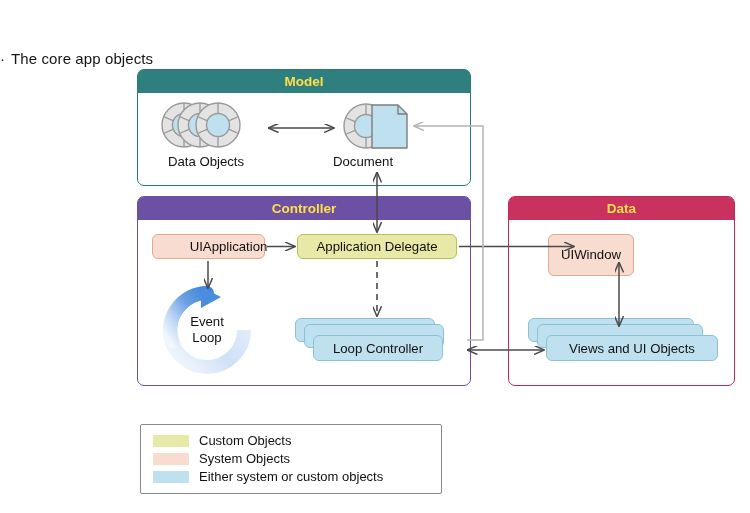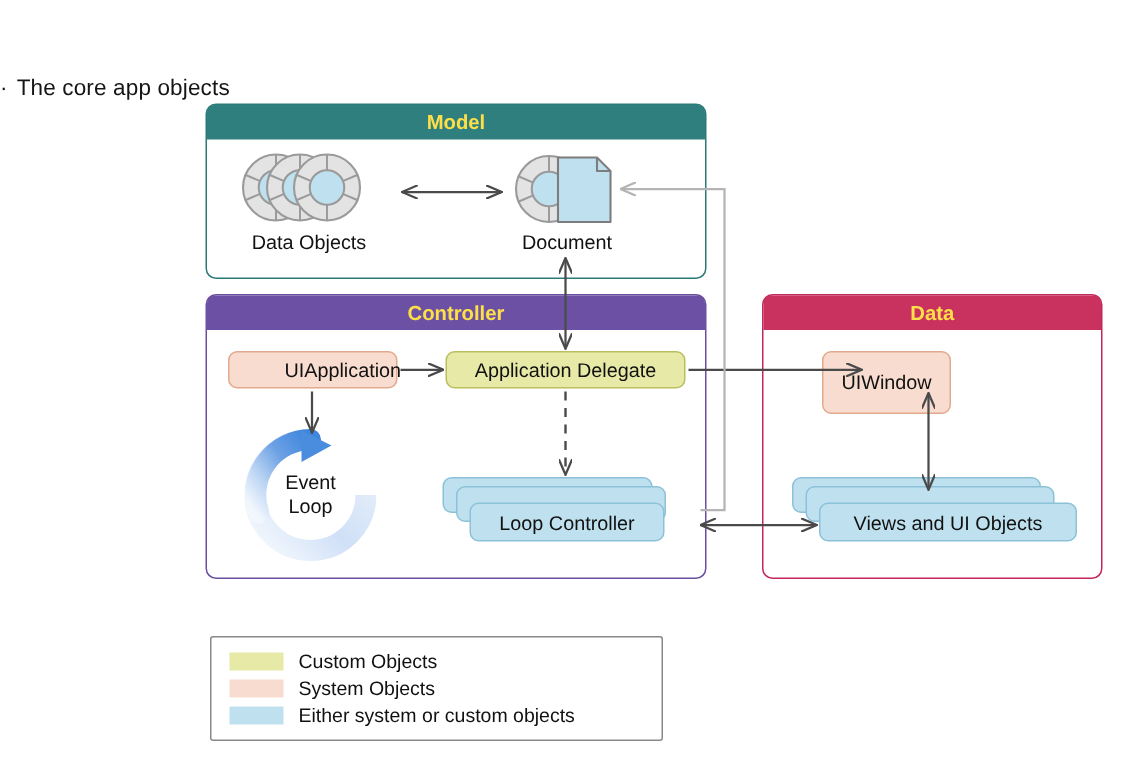--- a/index.html
+++ b/index.html
@@ -108,21 +108,21 @@
 
   .icon-caption {
     position: absolute;
     font-size: 13.2px;
     color: #111;
     text-align: center;
     white-space: nowrap;
     z-index: 5;
   }
   #caption-data-objects { left: 150px; top: 154px; width: 112px; }
-  #caption-document     { left: 330px; top: 154px; width: 96px; }
+  #caption-document     { left: 315px; top: 154px; width: 96px; }
 
   
   #event-loop { position: absolute; left: 163px; top: 286px; width: 88px; height: 88px; z-index: 5; }
   #event-loop .label {
     position: absolute;
     left: 0; top: 50%;
     transform: translateY(-50%);
     width: 88px;
     text-align: center;
     font-size: 13.2px;

